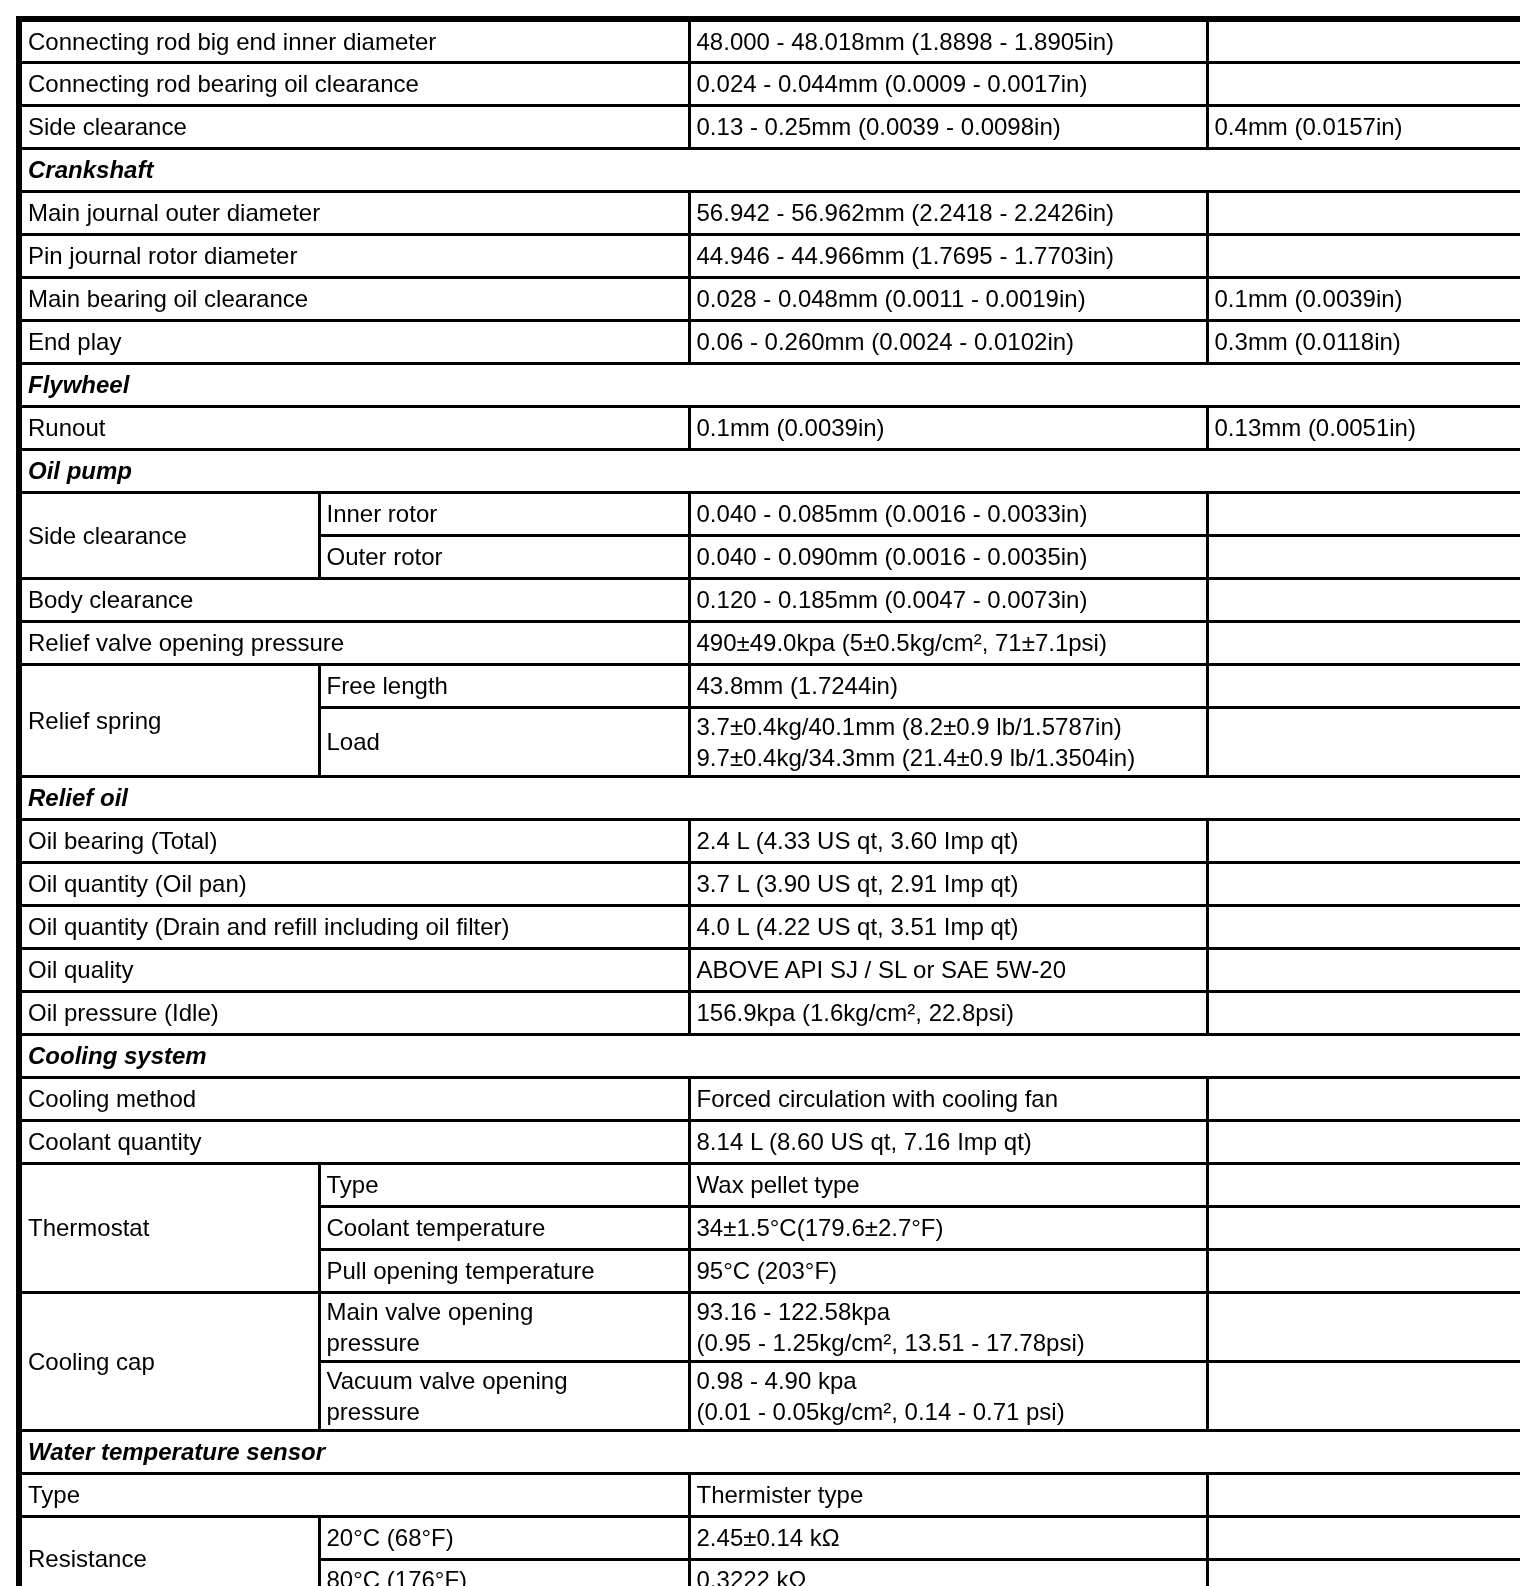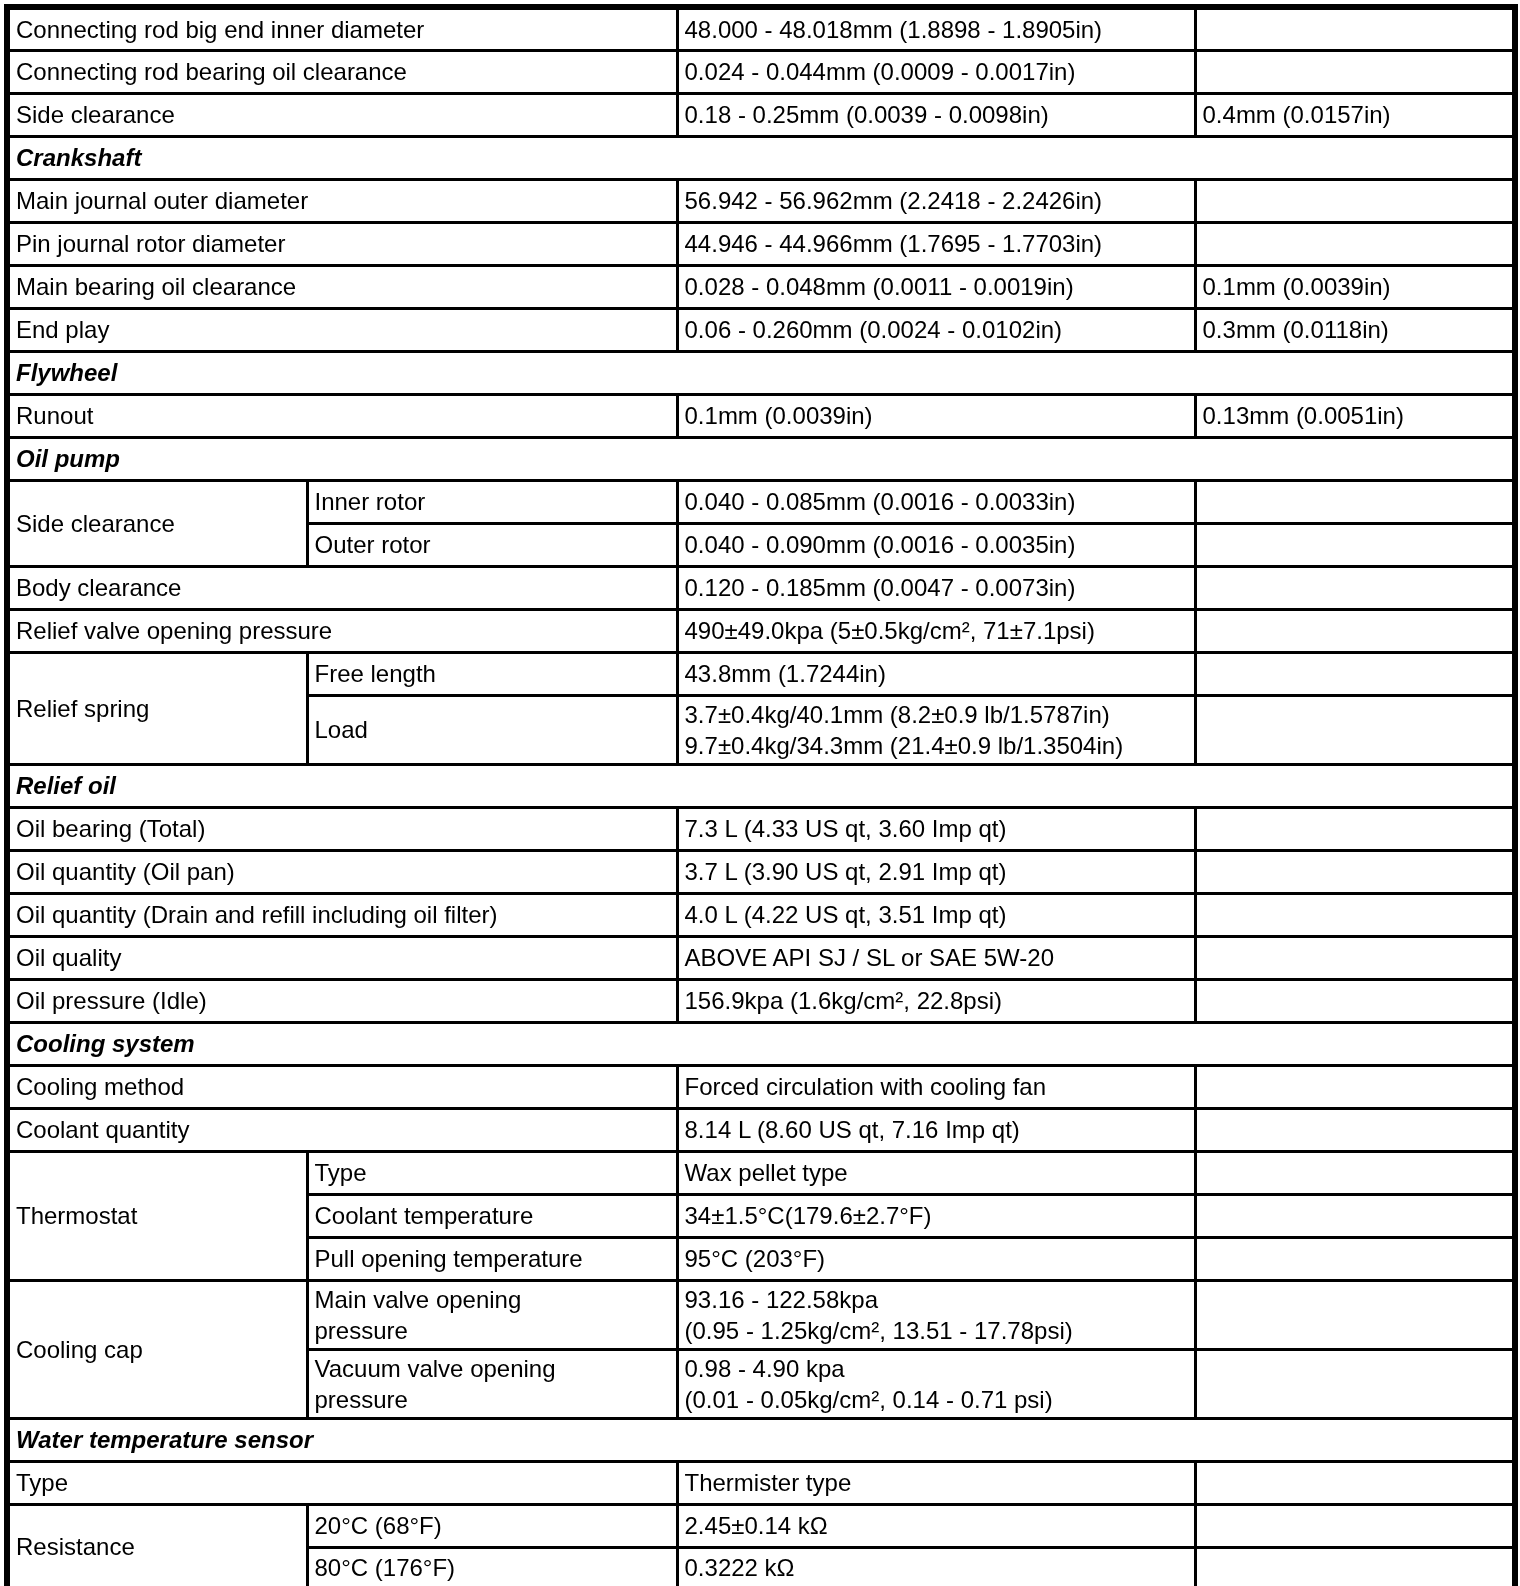--- a/index.html
+++ b/index.html
@@ -5,21 +5,21 @@
   html, body {
     margin: 0;
     padding: 0;
     background: #ffffff;
   }
   .page {
     width: 1520px;
     height: 1586px;
     background: #ffffff;
     box-sizing: border-box;
-    padding: 4px;
+    padding: 16px;
     font-family: "Liberation Sans", "DejaVu Sans", sans-serif;
     color: #000000;
   }
   table.spec-table {
     width: 1508px;
     border-collapse: collapse;
     border: 6px solid #000000;
     table-layout: fixed;
   }
   table.spec-table td {
@@ -60,21 +60,21 @@
           <td class="value-cell">48.000 - 48.018mm (1.8898 - 1.8905in)</td>
           <td class="limit-cell"></td>
         </tr>
         <tr>
           <td class="label-cell" colspan="2">Connecting rod bearing oil clearance</td>
           <td class="value-cell">0.024 - 0.044mm (0.0009 - 0.0017in)</td>
           <td class="limit-cell"></td>
         </tr>
         <tr>
           <td class="label-cell" colspan="2">Side clearance</td>
-          <td class="value-cell">0.18 - 0.25mm (0.0039 - 0.0098in)</td>
+          <td class="value-cell">0.13 - 0.25mm (0.0039 - 0.0098in)</td>
           <td class="limit-cell">0.4mm (0.0157in)</td>
         </tr>
         <tr>
           <td class="section-cell" colspan="4">Crankshaft</td>
         </tr>
         <tr>
           <td class="label-cell" colspan="2">Main journal outer diameter</td>
           <td class="value-cell">56.942 - 56.962mm (2.2418 - 2.2426in)</td>
           <td class="limit-cell"></td>
         </tr>
@@ -135,21 +135,21 @@
           <td class="sub-cell">Load</td>
           <td class="value-cell">3.7±0.4kg/40.1mm (8.2±0.9 lb/1.5787in)
 9.7±0.4kg/34.3mm (21.4±0.9 lb/1.3504in)</td>
           <td class="limit-cell"></td>
         </tr>
         <tr>
           <td class="section-cell" colspan="4">Relief oil</td>
         </tr>
         <tr>
           <td class="label-cell" colspan="2">Oil bearing (Total)</td>
-          <td class="value-cell">7.3 L (4.33 US qt, 3.60 Imp qt)</td>
+          <td class="value-cell">2.4 L (4.33 US qt, 3.60 Imp qt)</td>
           <td class="limit-cell"></td>
         </tr>
         <tr>
           <td class="label-cell" colspan="2">Oil quantity (Oil pan)</td>
           <td class="value-cell">3.7 L (3.90 US qt, 2.91 Imp qt)</td>
           <td class="limit-cell"></td>
         </tr>
         <tr>
           <td class="label-cell" colspan="2">Oil quantity (Drain and refill including oil filter)</td>
           <td class="value-cell">4.0 L (4.22 US qt, 3.51 Imp qt)</td>

